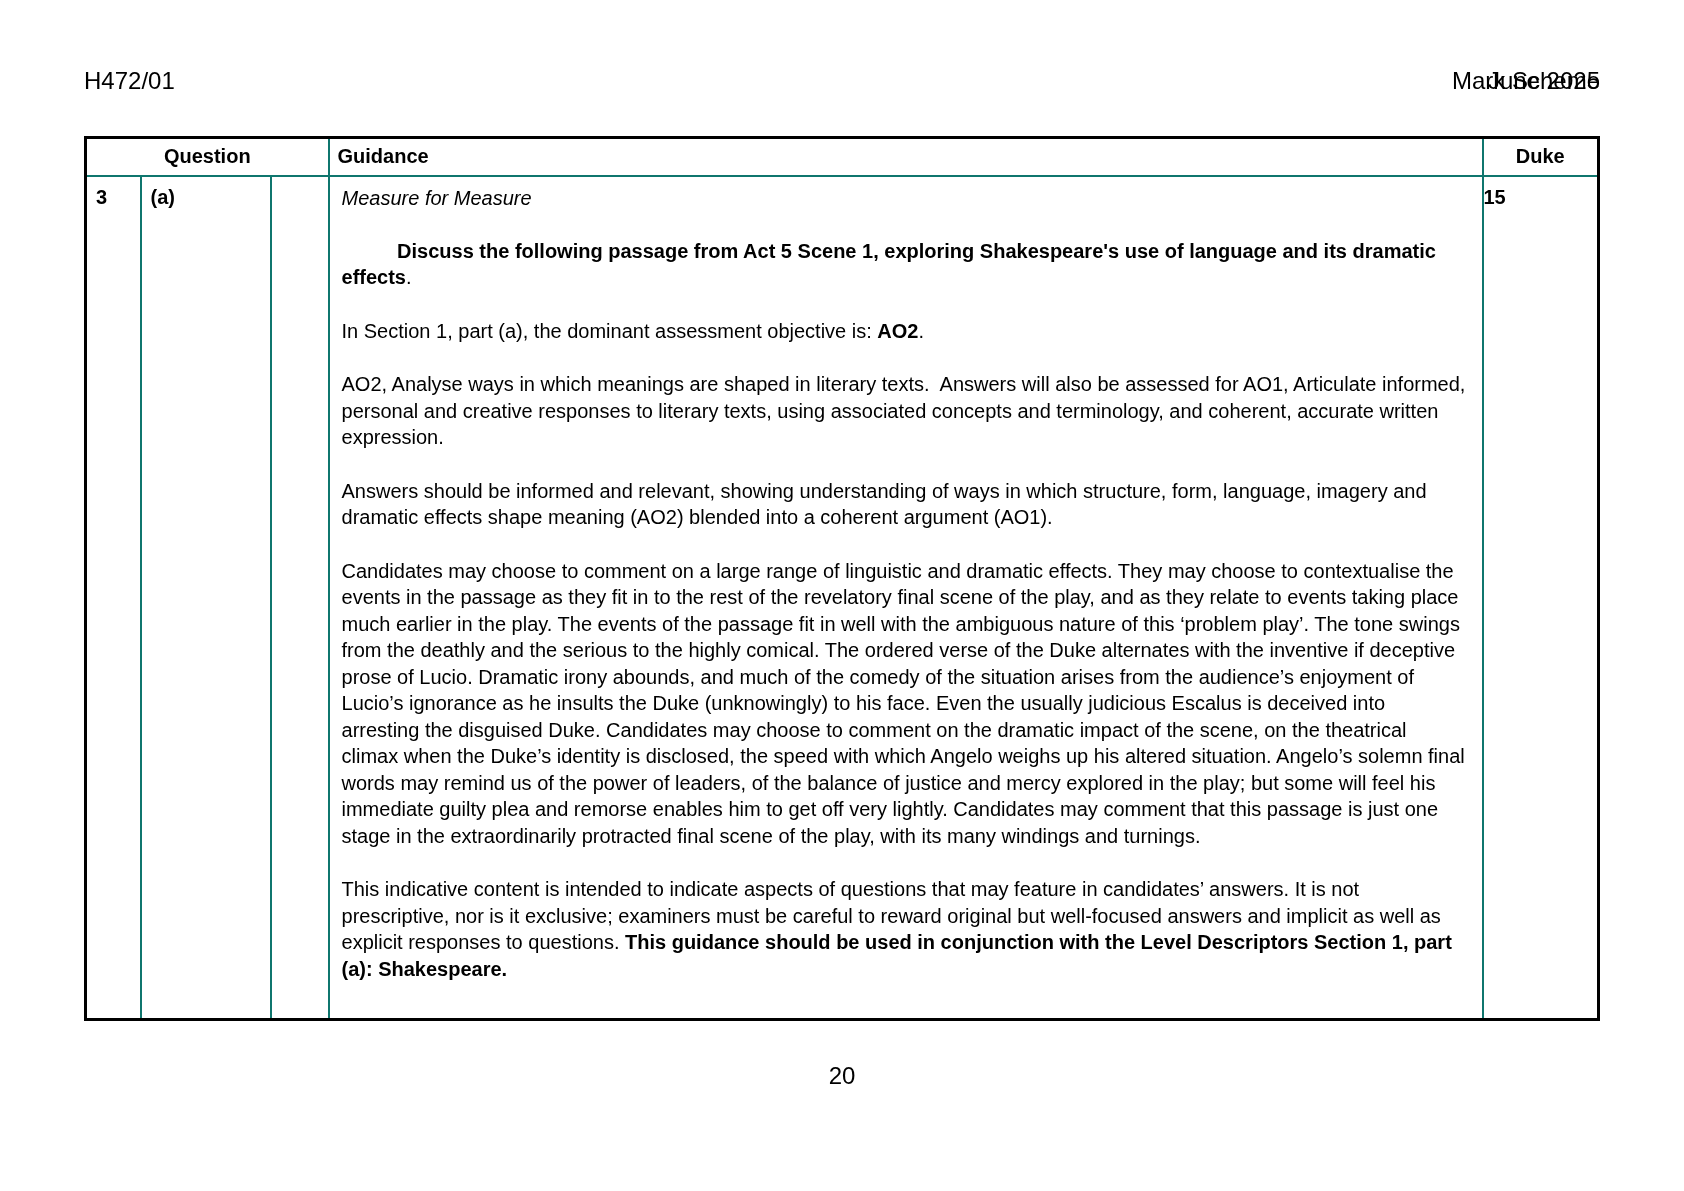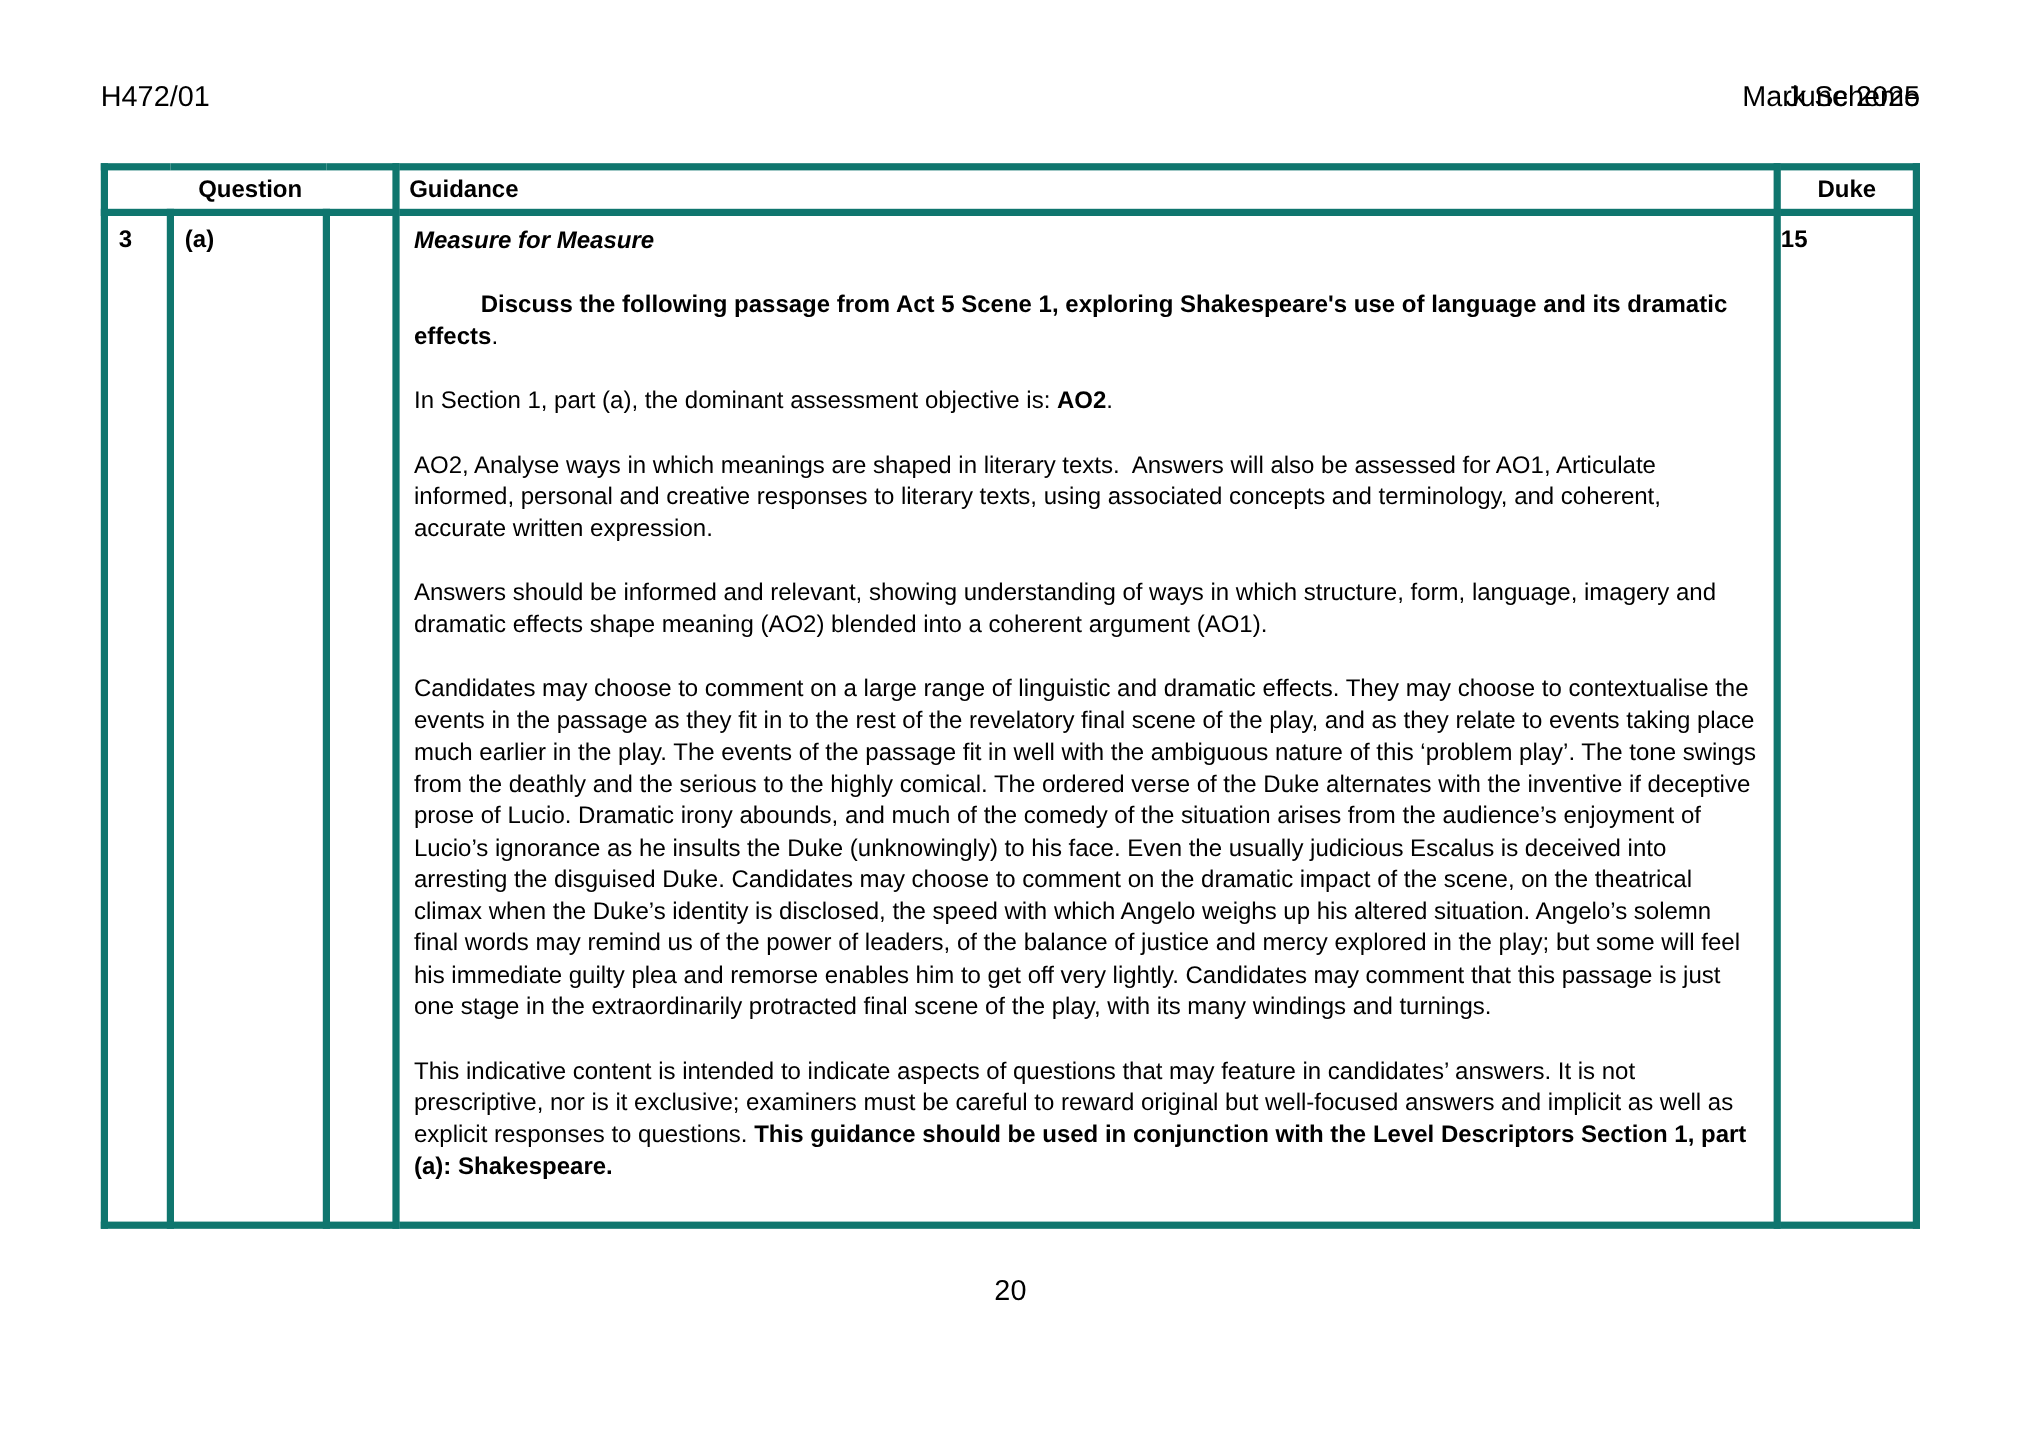--- a/index.html
+++ b/index.html
@@ -32,21 +32,21 @@
   .ms-table {
     position: absolute;
     top: 136px;
     left: 84px;
     width: 1516px;
     border-collapse: collapse;
     table-layout: fixed;
     border: 3px solid #000;
   }
   .ms-table th, .ms-table td {
-    border: 6px solid #0f766e;
+    border: 2px solid #0f766e;
     vertical-align: top;
     padding: 0;
     font-size: 20px;
   }
   .ms-table thead th {
     height: 38px;
     font-weight: bold;
     vertical-align: middle;
   }
   th.question-head { text-align: center; }
@@ -61,21 +61,21 @@
 
   
   .gpara {
     margin: 0 0 27px 0;
     font-size: 20px;
     line-height: 26.5px;
     white-space: pre-wrap;
   }
   .gpara:last-child { margin-bottom: 0; }
   .bold { font-weight: bold; }
-  .bold-italic { font-weight: bold; font-style: italic; }
+  .bold-italic { font-weight: normal; font-style: italic; }
 
   
   .page-footer {
     position: absolute;
     top: 1062px;
     left: 0;
     width: 1684px;
     text-align: center;
     font-size: 24px;
   }

